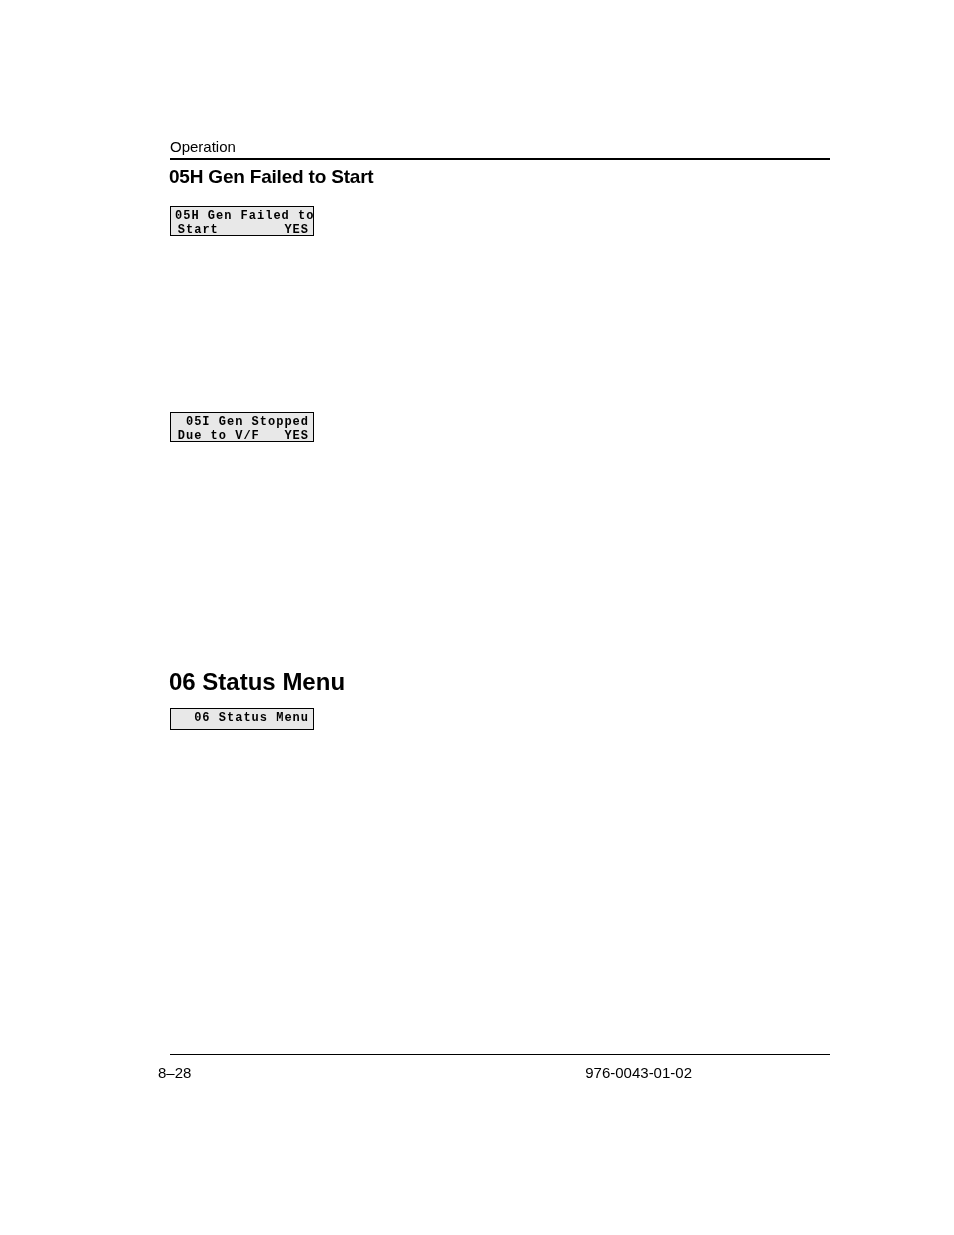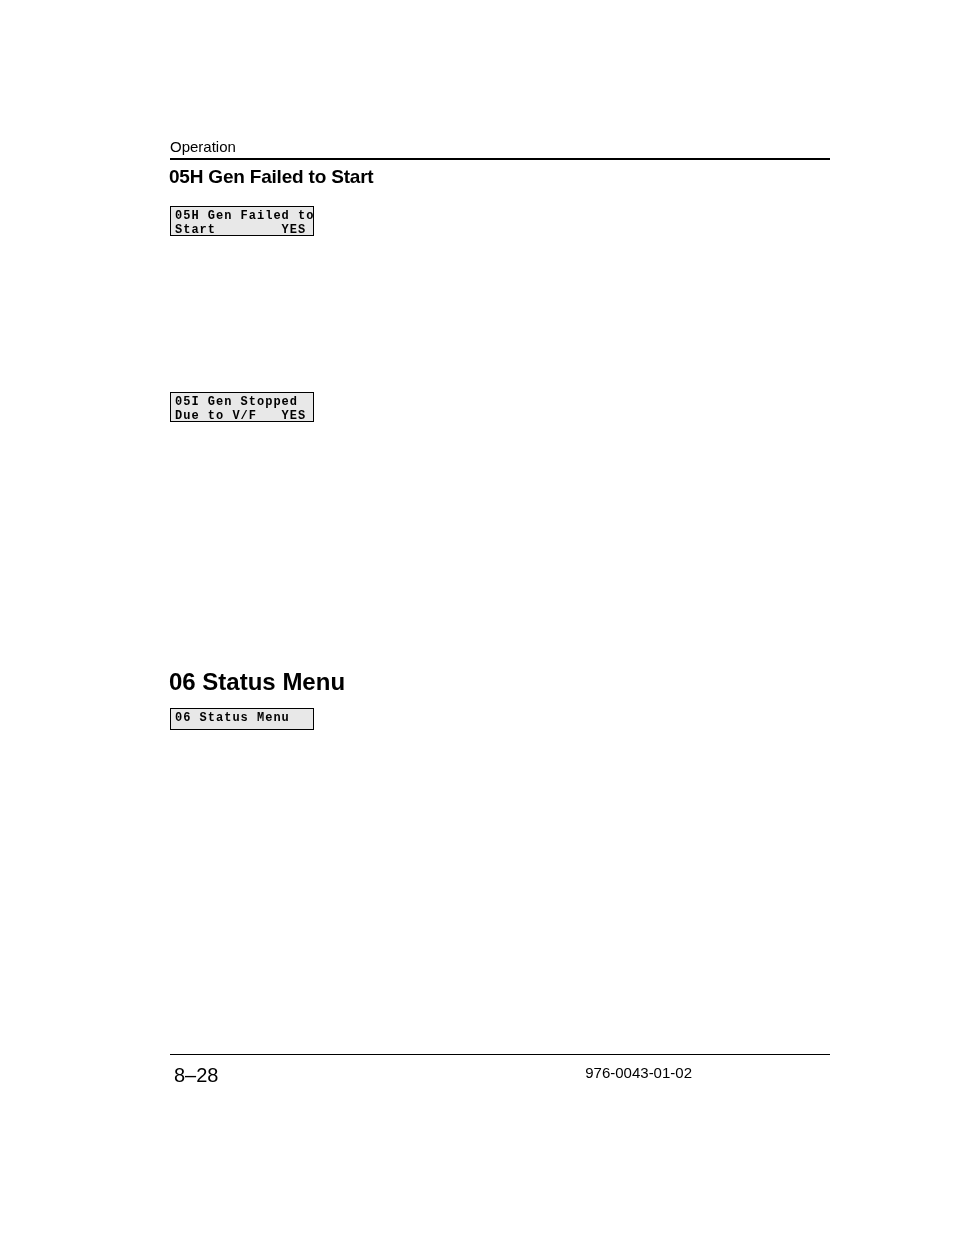--- a/index.html
+++ b/index.html
@@ -56,39 +56,40 @@
     font-family: "Courier New", monospace;
     font-size: 12px;
     font-weight: 700;
     letter-spacing: 1px;
     line-height: 14px;
     padding: 2px 4px 2px 4px;
     white-space: pre;
     box-sizing: border-box;
     height: 30px;
     width: 144px;
+    text-align: right;
   }
   .lcd-1line {
     height: 22px;
   }
   .lcd-a { top: 206px; }
-  .lcd-b { top: 392px; }
+  .lcd-b { top: 412px; }
   .lcd-c { top: 708px; width: 144px; }
   .bottom-rule {
     position: absolute;
     left: 170px;
     top: 1054px;
     width: 660px;
     border-top: 1px solid #000;
   }
   .page-num {
     position: absolute;
-    left: 174px;
+    left: 158px;
     top: 1064px;
-    font-size: 20px;
+    font-size: 15px;
   }
   .doc-num {
     position: absolute;
     right: 124px;
     top: 1064px;
     font-size: 15px;
     text-align: center;
   }
 </style>
 </head>

